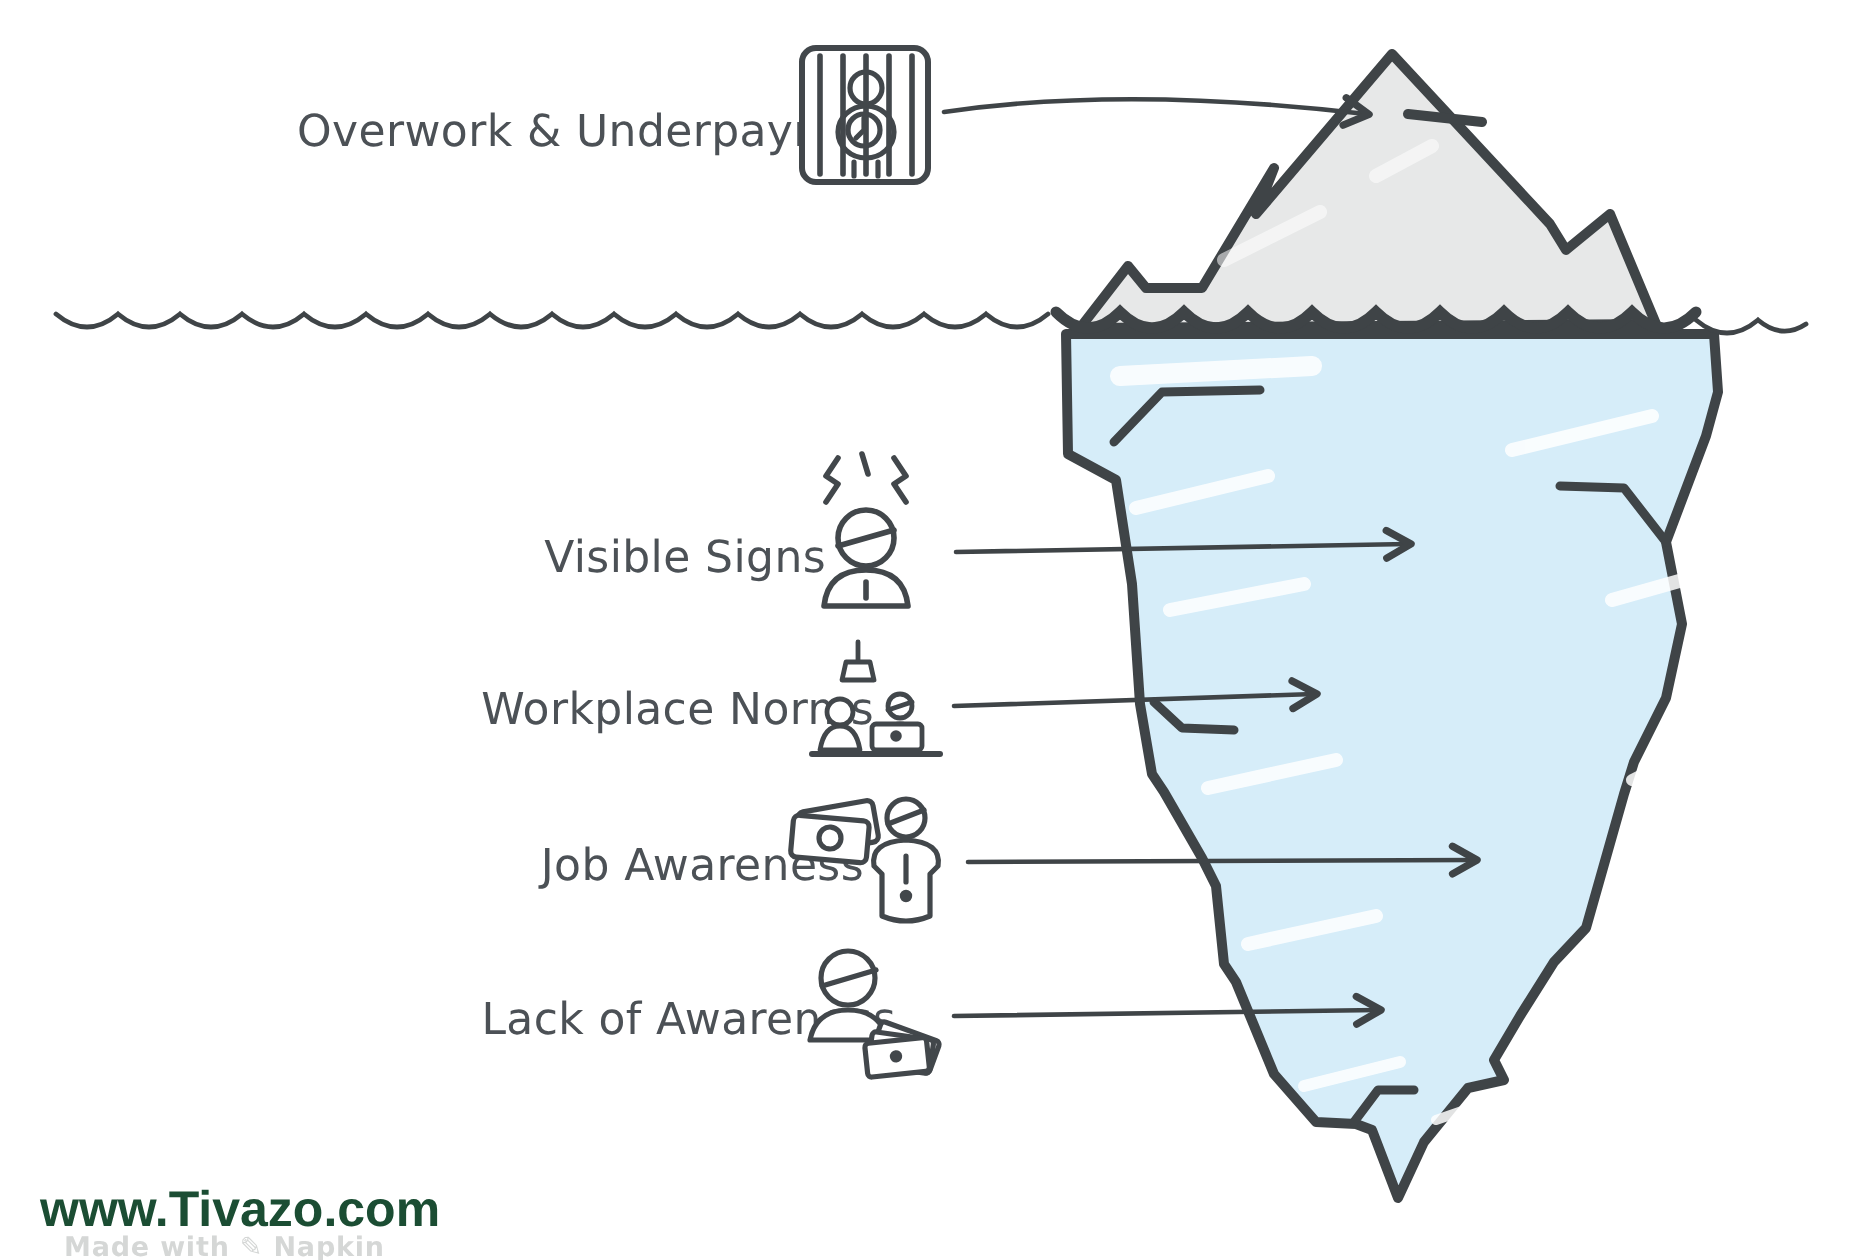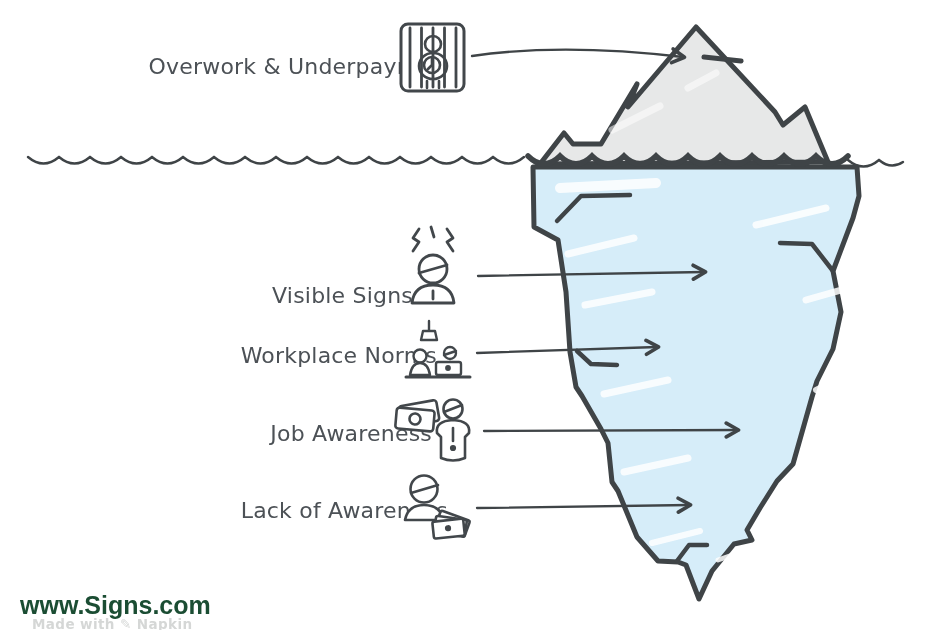--- a/index.html
+++ b/index.html
@@ -2,21 +2,21 @@
 <html><head>
 <meta charset="utf-8">
 <style>
   html,body{margin:0;padding:0;background:#ffffff;}
   .canvas{position:relative;width:929px;height:630px;background:#ffffff;overflow:hidden;
           font-family:"DejaVu Sans", sans-serif;}
   .labels{position:absolute;inset:0;z-index:1;}
   .label{position:absolute;color:#4c5156;font-size:22px;line-height:26px;white-space:nowrap;
          letter-spacing:.2px;text-align:right;}
   .lbl-overwork{top:54px;right:474px;}
-  .lbl-visible{top:267px;right:516px;margin-top:16px;}
+  .lbl-visible{top:267px;right:516px;}
   .lbl-workplace{top:343px;right:492px;}
   .lbl-job{top:421px;right:497px;}
   .lbl-lack{top:498px;right:481px;}
   .art{position:absolute;left:0;top:0;z-index:2;pointer-events:none;}
   .site{position:absolute;left:20px;top:591px;z-index:3;font-family:"Liberation Sans",sans-serif;
         font-weight:bold;font-size:25px;color:#1b4d33;}
   .watermark{position:absolute;left:32px;top:616px;z-index:3;font-size:13.5px;font-weight:bold;
              color:#d5d7d6;letter-spacing:.4px;}
 </style>
 </head>
@@ -136,15 +136,15 @@
       <g transform="rotate(8 452 526)">
           <rect x="435" y="518" width="31" height="17" rx="2" fill="#ffffff"></rect>
         </g>
       <g transform="rotate(-6 450 528)">
         <rect x="433" y="520" width="31" height="17" rx="2" fill="#ffffff"></rect>
         <circle cx="448" cy="528" r="1.8" fill="#42474b"></circle>
       </g>
     </g>
   </svg>
 
-  <div class="site">www.Signs.com</div>
+  <div class="site">www.Tivazo.com</div>
   <div class="watermark">Made with ✎ Napkin</div>
 </div>
 
 </body></html>

